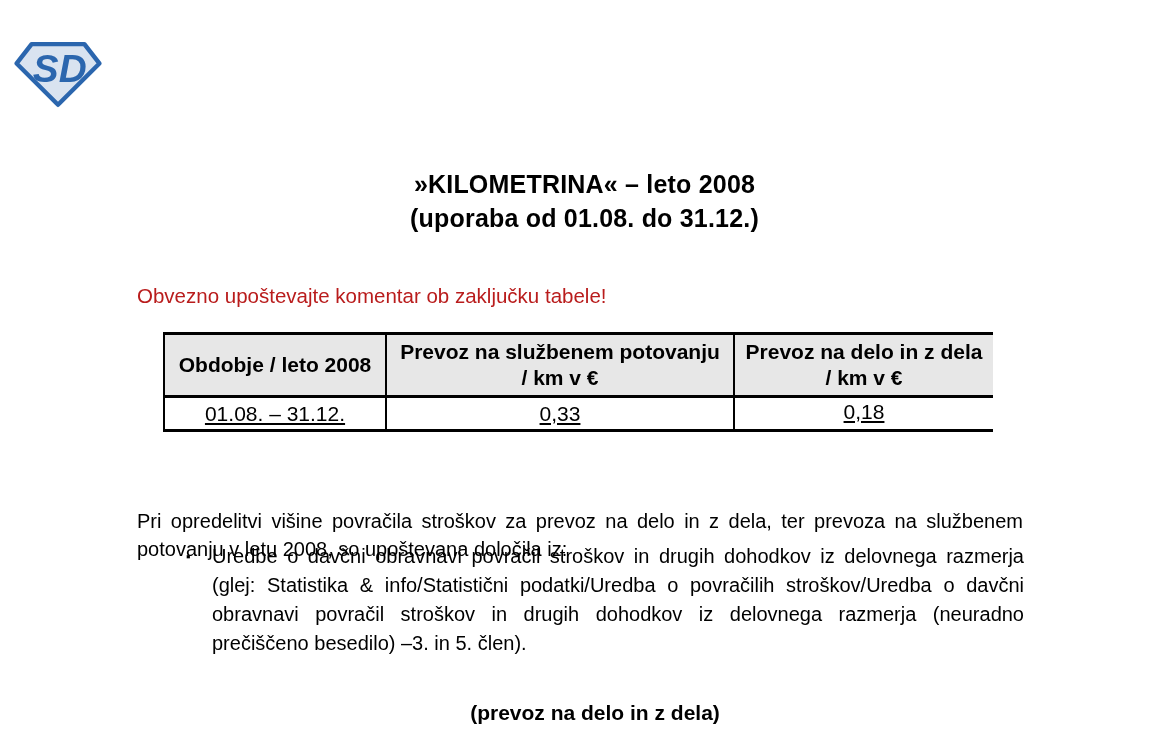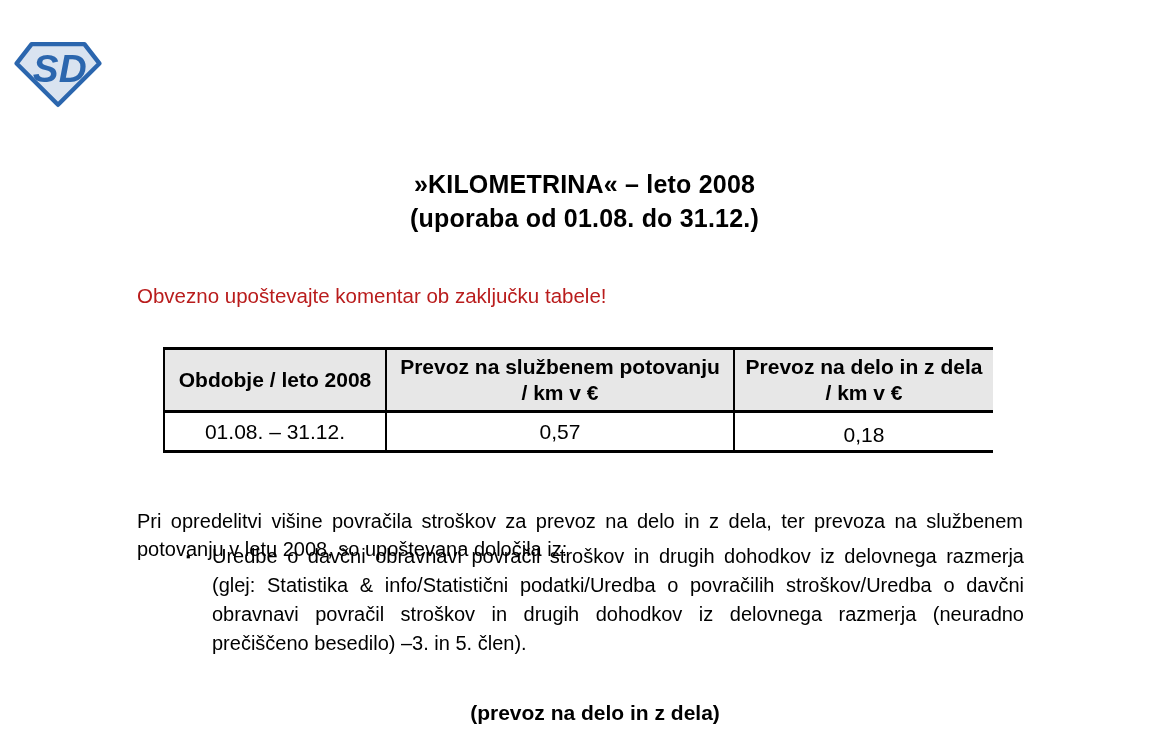--- a/index.html
+++ b/index.html
@@ -25,21 +25,21 @@
     padding-left: 12px;
   }
 
   .notice {
     position: absolute; left: 137px; top: 283px;
     font-size: 20.5px; line-height: 26px;
     color: #b91c1c;
   }
 
   table.rates {
-    position: absolute; left: 163px; top: 347px;
+    position: absolute; left: 163px; top: 332px;
     border-collapse: collapse;
     table-layout: fixed;
     border-top: 3px solid #000;
     border-bottom: 3px solid #000;
     border-left: 2px solid #000;
   }
   table.rates col.c1 { width: 222px; }
   table.rates col.c2 { width: 348px; }
   table.rates col.c3 { width: 259px; }
   table.rates th, table.rates td {
@@ -52,25 +52,26 @@
     font-size: 21px; line-height: 26px;
     padding: 4px 8px;
     border-bottom: 3px solid #000;
     border-right: 2px solid #000;
   }
   table.rates th:last-child { border-right: none; }
   table.rates td {
     font-size: 21px; line-height: 27px;
     padding: 2px 8px;
     border-right: 2px solid #000;
+    text-decoration: underline;
   }
   table.rates td:last-child {
     border-right: none;
     vertical-align: top;
-    padding-top: 8px;
+    padding-top: 0;
   }
 
   .paragraph {
     position: absolute; left: 137px; top: 508px;
     width: 886px;
     font-size: 20px; line-height: 27.5px;
     text-align: justify;
   }
 
   .bullet-row {
@@ -124,21 +125,21 @@
   <thead>
     <tr>
       <th>Obdobje / leto 2008</th>
       <th>Prevoz na službenem potovanju / km v €</th>
       <th>Prevoz na delo in z dela / km v €</th>
     </tr>
   </thead>
   <tbody>
     <tr>
       <td>01.08. –&nbsp;31.12.</td>
-      <td>0,57</td>
+      <td>0,33</td>
       <td>0,18</td>
     </tr>
   </tbody>
 </table>
 
 <div class="paragraph">Pri opredelitvi višine povračila stroškov za prevoz na delo in z dela, ter prevoza na službenem potovanju v letu 2008, so upoštevana določila iz:</div>
 
 <div class="bullet-row">
   <span class="bullet-marker">▪</span>
   <span class="bullet-text">Uredbe o davčni obravnavi povračil stroškov in drugih dohodkov iz delovnega razmerja (glej: Statistika &amp; info/Statistični podatki/Uredba o povračilih stroškov/Uredba o davčni obravnavi povračil stroškov in drugih dohodkov iz delovnega razmerja (neuradno prečiščeno besedilo) –3. in 5. člen).</span>

